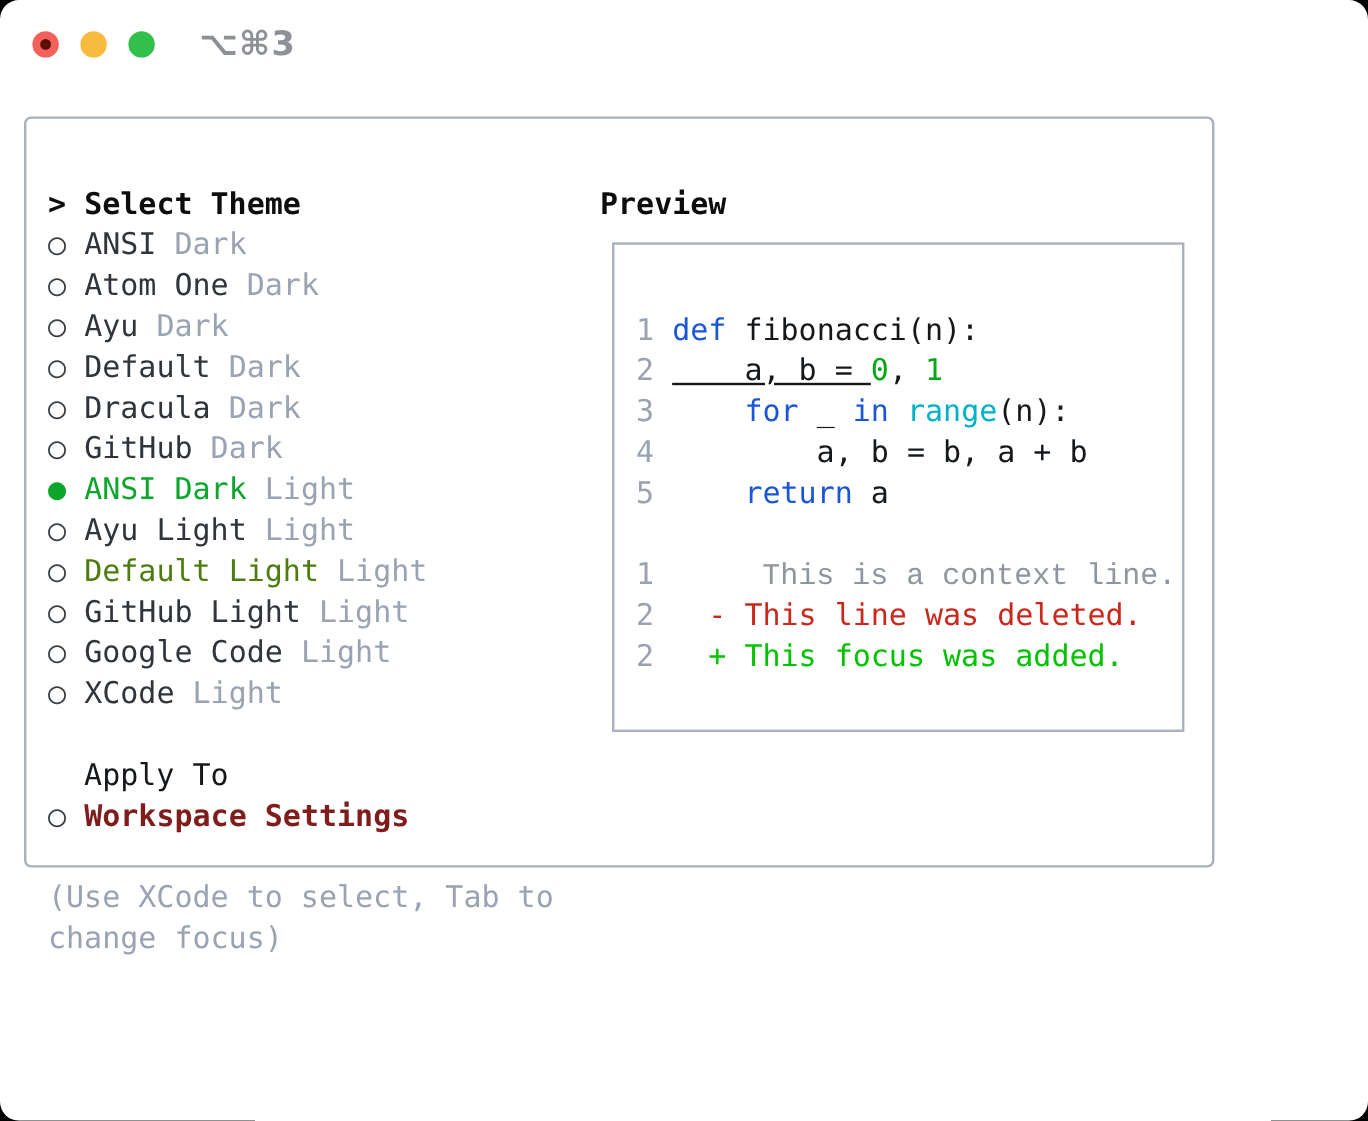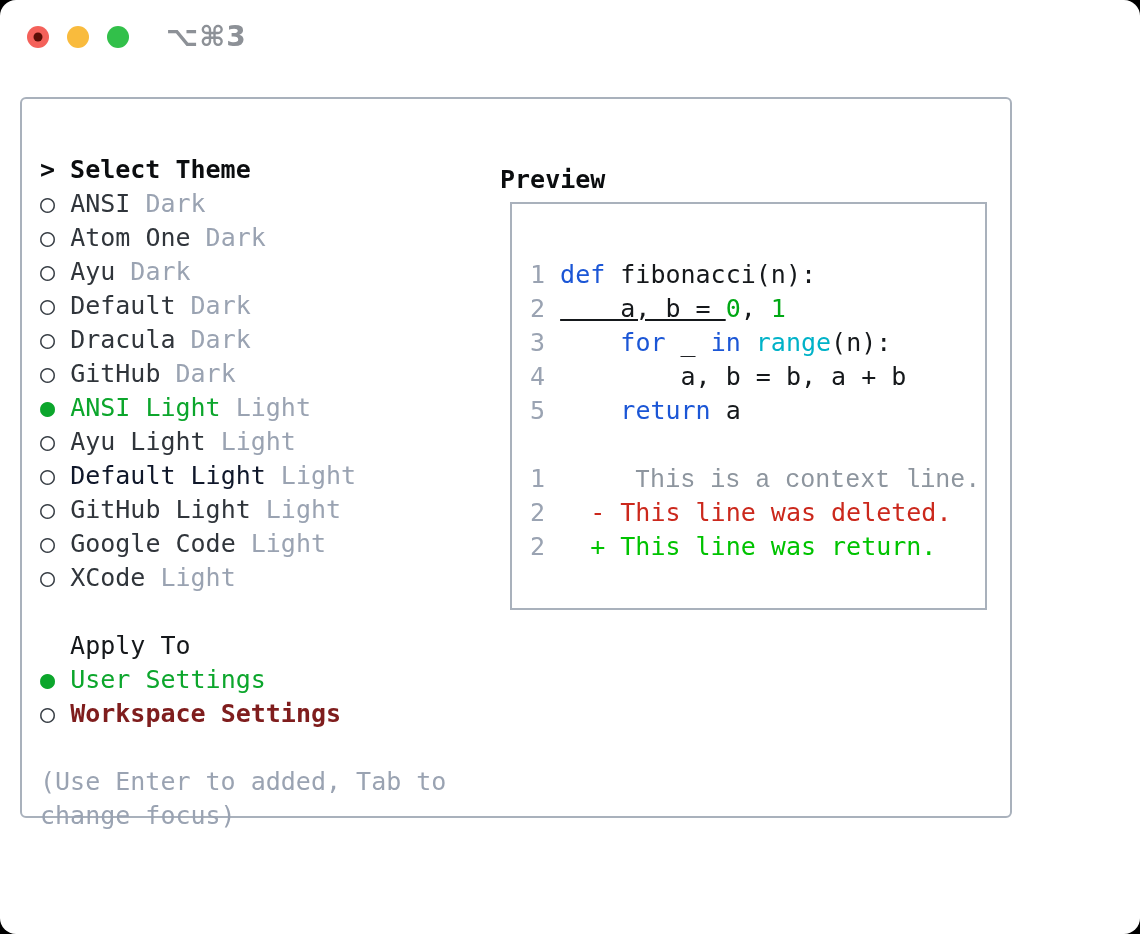--- a/index.html
+++ b/index.html
@@ -8,33 +8,33 @@
   .window{position:absolute;inset:0;background:#ffffff;border-radius:16px;overflow:hidden;
           font-family:"DejaVu Sans Mono","Liberation Mono",monospace;}
 
   
   .tl{position:absolute;width:22px;height:22px;border-radius:50%;top:26px;}
   .tl .dot{position:absolute;left:50%;top:50%;width:9px;height:9px;border-radius:50%;transform:translate(-50%,-50%);}
   .win-title{position:absolute;left:166px;top:20px;font-family:"DejaVu Sans",sans-serif;
              font-size:28px;font-weight:600;letter-spacing:1px;}
 
   
-  .panel{position:absolute;left:20px;top:97px;width:992px;height:721px;
+  .panel{position:absolute;left:20px;top:97px;width:992px;height:626px;
          border:2px solid #a9b1bc;border-radius:6px;background:#fff;}
 
   
   .left-col{position:absolute;left:18px;top:54px;}
   .trow{height:34px;line-height:34px;font-size:25px;white-space:pre;}
   .hdr{font-weight:bold;color:#0b0d0f;}
   .apply-hdr{padding-left:2ch;color:#15181b;}
   .spacer{height:34px;}
   .help-line{color:#9aa3b2;}
 
   
-  .preview-title{position:absolute;left:478px;top:64px;height:34px;line-height:34px;
+  .preview-title{position:absolute;left:478px;top:54px;height:34px;line-height:34px;
                  font-size:25px;font-weight:bold;color:#0b0d0f;white-space:pre;}
   .preview-box{position:absolute;left:488px;top:103px;width:477px;height:408px;
                border:2px solid #a9b1bc;background:#fff;padding:54px 0 0 18px;overflow:hidden;}
   .code-row{height:34px;line-height:34px;font-size:25px;white-space:pre;}
 </style>
 </head>
 <body>
 
 <div class="page">
   <div class="window">
@@ -50,48 +50,47 @@
 
       <div class="left-col">
         <div class="trow"><span class="hdr">&gt; </span><span class="hdr">Select Theme</span></div>
         <div id="theme-list">
             <div class="trow"><span style="color: rgb(58, 64, 71);">○</span> <span style="color: rgb(48, 53, 59);">ANSI</span> <span style="color: rgb(154, 163, 178);">Dark</span></div>
             <div class="trow"><span style="color: rgb(58, 64, 71);">○</span> <span style="color: rgb(48, 53, 59);">Atom One</span> <span style="color: rgb(154, 163, 178);">Dark</span></div>
             <div class="trow"><span style="color: rgb(58, 64, 71);">○</span> <span style="color: rgb(48, 53, 59);">Ayu</span> <span style="color: rgb(154, 163, 178);">Dark</span></div>
             <div class="trow"><span style="color: rgb(58, 64, 71);">○</span> <span style="color: rgb(48, 53, 59);">Default</span> <span style="color: rgb(154, 163, 178);">Dark</span></div>
             <div class="trow"><span style="color: rgb(58, 64, 71);">○</span> <span style="color: rgb(48, 53, 59);">Dracula</span> <span style="color: rgb(154, 163, 178);">Dark</span></div>
             <div class="trow"><span style="color: rgb(58, 64, 71);">○</span> <span style="color: rgb(48, 53, 59);">GitHub</span> <span style="color: rgb(154, 163, 178);">Dark</span></div>
-            <div class="trow"><span style="color: rgb(12, 166, 44);">●</span> <span style="color: rgb(12, 166, 44);">ANSI Light</span> <span style="color: rgb(154, 163, 178);">Light</span></div>
+            <div class="trow"><span style="color: rgb(12, 166, 44);">●</span> <span style="color: rgb(12, 166, 44);">ANSI Dark</span> <span style="color: rgb(154, 163, 178);">Light</span></div>
             <div class="trow"><span style="color: rgb(58, 64, 71);">○</span> <span style="color: rgb(48, 53, 59);">Ayu Light</span> <span style="color: rgb(154, 163, 178);">Light</span></div>
-            <div class="trow"><span style="color: rgb(58, 64, 71);">○</span> <span style="color: #0f172a;">Default Light</span> <span style="color: rgb(154, 163, 178);">Light</span></div>
+            <div class="trow"><span style="color: rgb(58, 64, 71);">○</span> <span style="color: #4d7c0f;">Default Light</span> <span style="color: rgb(154, 163, 178);">Light</span></div>
             <div class="trow"><span style="color: rgb(58, 64, 71);">○</span> <span style="color: rgb(48, 53, 59);">GitHub Light</span> <span style="color: rgb(154, 163, 178);">Light</span></div>
             <div class="trow"><span style="color: rgb(58, 64, 71);">○</span> <span style="color: rgb(48, 53, 59);">Google Code</span> <span style="color: rgb(154, 163, 178);">Light</span></div>
             <div class="trow"><span style="color: rgb(58, 64, 71);">○</span> <span style="color: rgb(48, 53, 59);">XCode</span> <span style="color: rgb(154, 163, 178);">Light</span></div>
           </div>
         <div class="spacer"></div>
         <div class="trow apply-hdr">Apply To</div>
         <div id="apply-list">
-            <div class="trow"><span style="color: rgb(12, 166, 44);">●</span> <span style="color: rgb(12, 166, 44);">User Settings</span></div>
             <div class="trow"><span style="color: rgb(58, 64, 71);">○</span> <span style="color: #7f1d1d; font-weight: bold;">Workspace Settings</span></div>
           </div>
         <div class="spacer"></div>
-        <div class="trow help-line">(Use Enter to added, Tab to</div>
+        <div class="trow help-line">(Use XCode to select, Tab to</div>
         <div class="trow help-line">change focus)</div>
       </div>
 
       <div class="preview-title">Preview</div>
       <div class="preview-box">
         <div id="code">
             <div class="code-row"><span style="color: rgb(154, 163, 178);">1 </span><span style="color: rgb(27, 86, 214);">def</span><span style="color: rgb(21, 24, 27);"> fibonacci(n):</span></div>
             <div class="code-row"><span style="color: rgb(154, 163, 178);">2 </span><span style="color: rgb(21, 24, 27); text-decoration: underline;">    a, b = </span><span style="color: rgb(0, 168, 20);">0</span><span style="color: rgb(21, 24, 27);">, </span><span style="color: rgb(0, 168, 20);">1</span></div>
             <div class="code-row"><span style="color: rgb(154, 163, 178);">3 </span><span style="color: rgb(21, 24, 27);">    </span><span style="color: rgb(27, 86, 214);">for</span><span style="color: rgb(21, 24, 27);"> _ </span><span style="color: rgb(27, 86, 214);">in</span><span style="color: rgb(21, 24, 27);"> </span><span style="color: rgb(0, 178, 200);">range</span><span style="color: rgb(21, 24, 27);">(n):</span></div>
             <div class="code-row"><span style="color: rgb(154, 163, 178);">4 </span><span style="color: rgb(21, 24, 27);">        a, b = b, a + b</span></div>
             <div class="code-row"><span style="color: rgb(154, 163, 178);">5 </span><span style="color: rgb(21, 24, 27);">    </span><span style="color: rgb(27, 86, 214);">return</span><span style="color: rgb(21, 24, 27);"> a</span></div>
             <div class="code-row"><span style="color: rgb(154, 163, 178);"> </span></div>
             <div class="code-row"><span style="color: rgb(154, 163, 178);">1 </span><span style="color: rgb(141, 149, 158); font-family: Liberation Mono, monospace;">     This is a context line.</span></div>
             <div class="code-row"><span style="color: rgb(154, 163, 178);">2 </span><span style="color: rgb(203, 40, 28);">  - This line was deleted.</span></div>
-            <div class="code-row"><span style="color: rgb(154, 163, 178);">2 </span><span style="color: rgb(0, 195, 0);">  + This line was return.</span></div>
+            <div class="code-row"><span style="color: rgb(154, 163, 178);">2 </span><span style="color: rgb(0, 195, 0);">  + This focus was added.</span></div>
           </div>
       </div>
 
     </div>
   </div>
 </div>
 
 </body></html>

